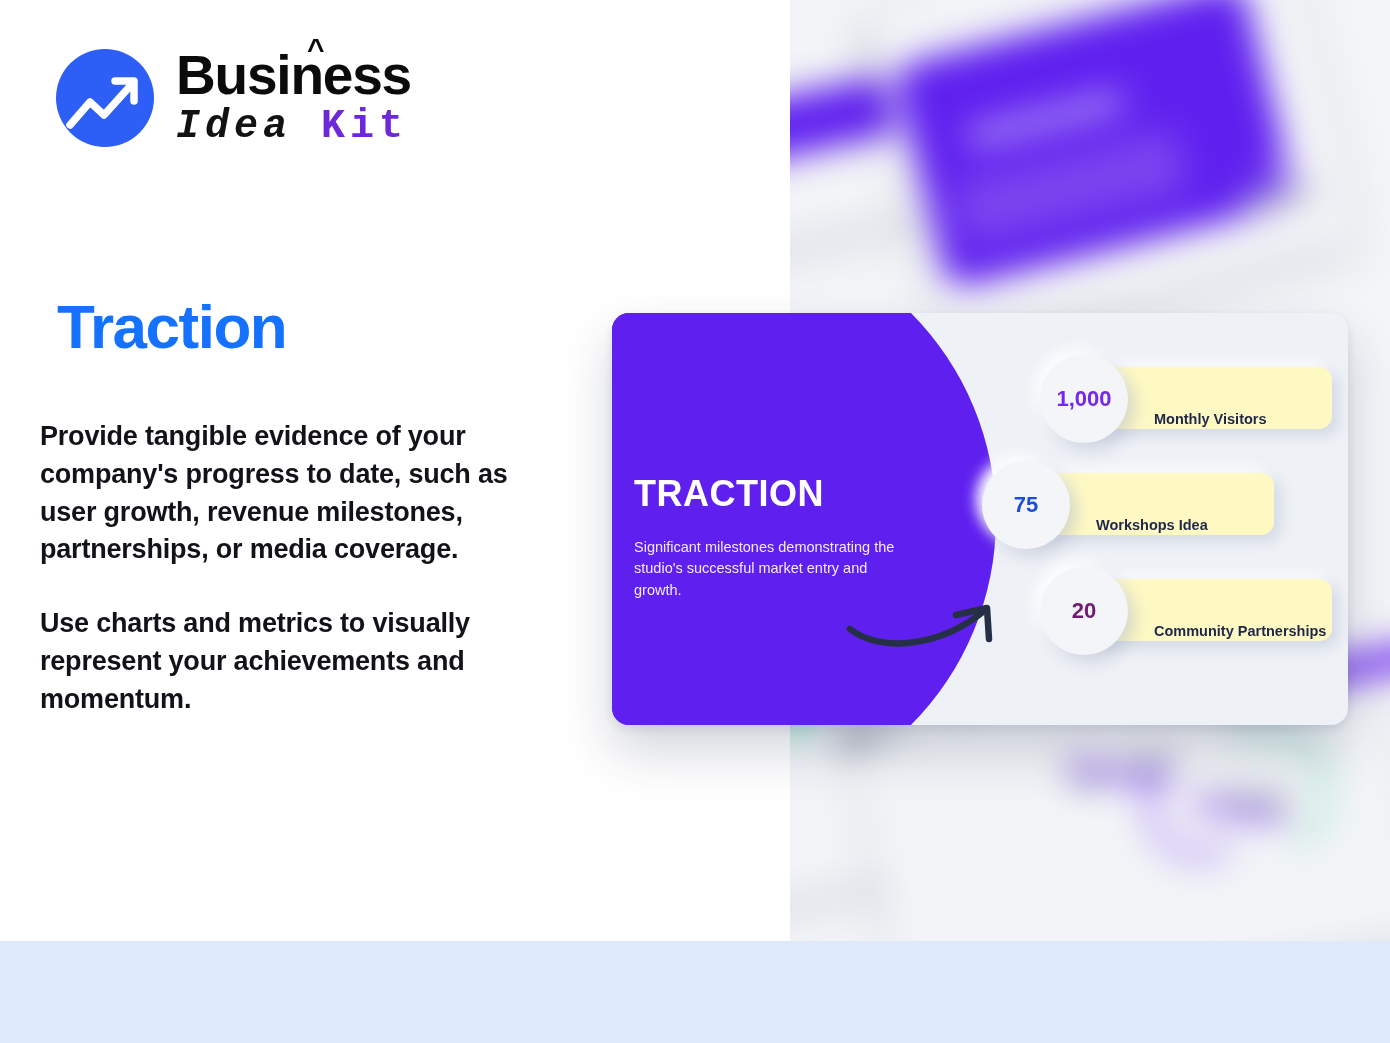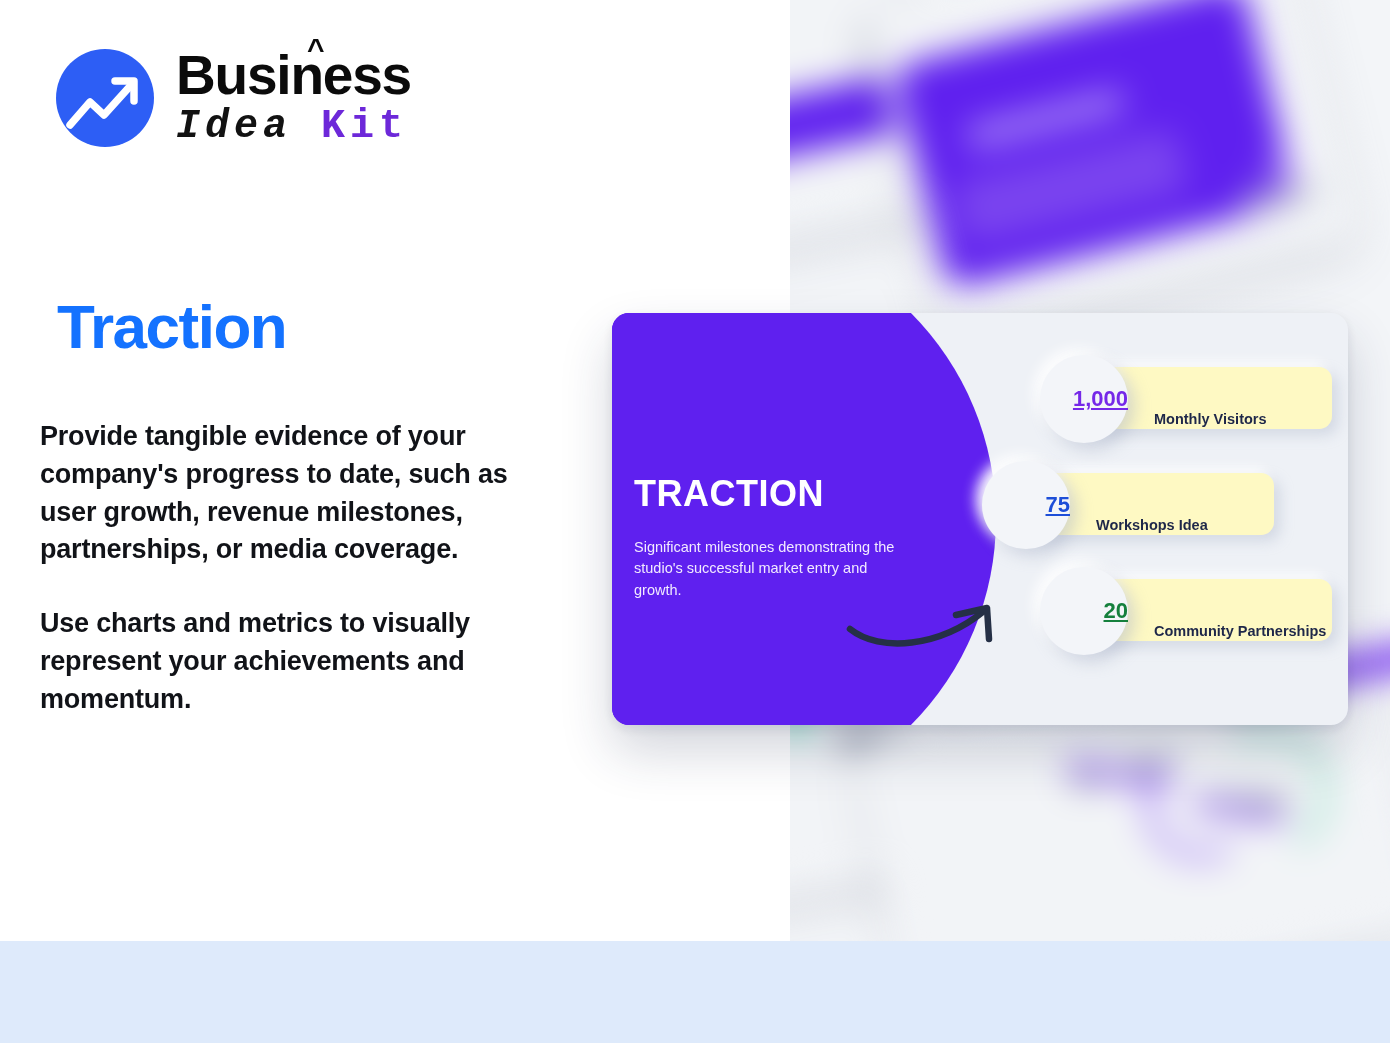--- a/index.html
+++ b/index.html
@@ -62,22 +62,22 @@
     position: absolute; left: 46px; top: 12px; right: 0; height: 62px;
     background: #fef9c3; border-radius: 13px;
     box-shadow: 6px 6px 14px rgba(170,180,200,.40), -5px -5px 12px rgba(255,255,255,.95);
     display: flex; align-items: flex-end;
   }
   .metric-label { margin-left: 68px; font-size: 14.5px; font-weight: 700; color: #1e2749; line-height: 1.28; }
   .metric-bubble {
     position: absolute; left: 0; top: 0; width: 88px; height: 88px; border-radius: 50%;
     background: #f3f5f9;
     box-shadow: 7px 7px 16px rgba(168,178,200,.45), -6px -6px 14px rgba(255,255,255,1);
-    display: flex; align-items: center; justify-content: flex-end;
-    font-size: 22px; font-weight: 700; z-index: 2; text-decoration: underline;
+    display: flex; align-items: center; justify-content: center;
+    font-size: 22px; font-weight: 700; z-index: 2;
   }
 </style>
 </head>
 <body>
 
 <div id="root">
 
   <div class="left-panel">
 
     <div class="logo-block">
@@ -167,21 +167,21 @@
         </div>
         <div class="metric-bubble" style="color:#1d4ed8;">
           <span>75</span>
         </div>
       </div>
 
       <div class="metric-row indent-1">
         <div class="metric-pill">
           <span class="metric-label">Community Partnerships</span>
         </div>
-        <div class="metric-bubble" style="color:#15803d;">
+        <div class="metric-bubble" style="color:#701a75;">
           <span>20</span>
         </div>
       </div>
 
     </div>
   </div>
 
   <div class="bottom-bar"></div>
 </div>
 

